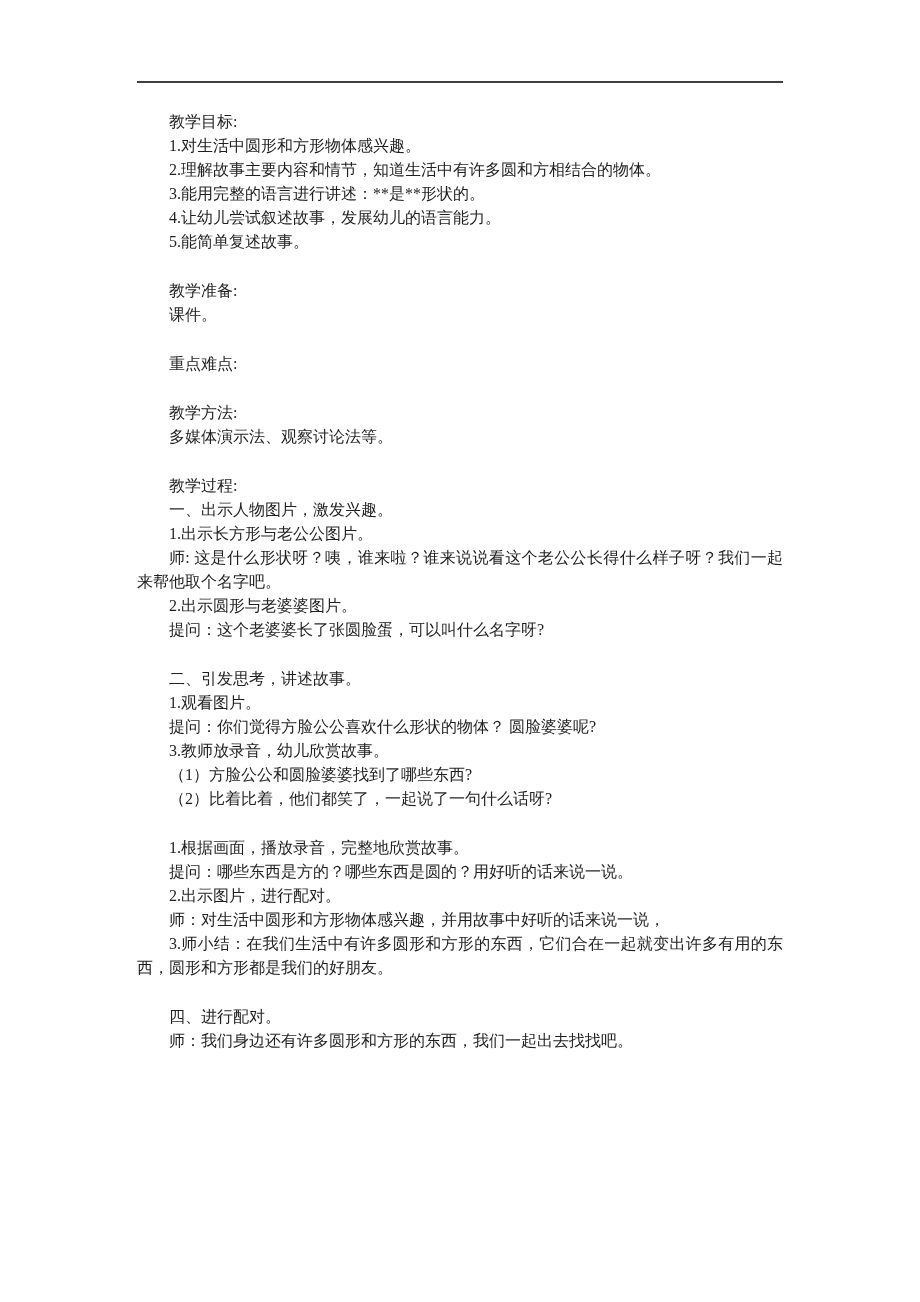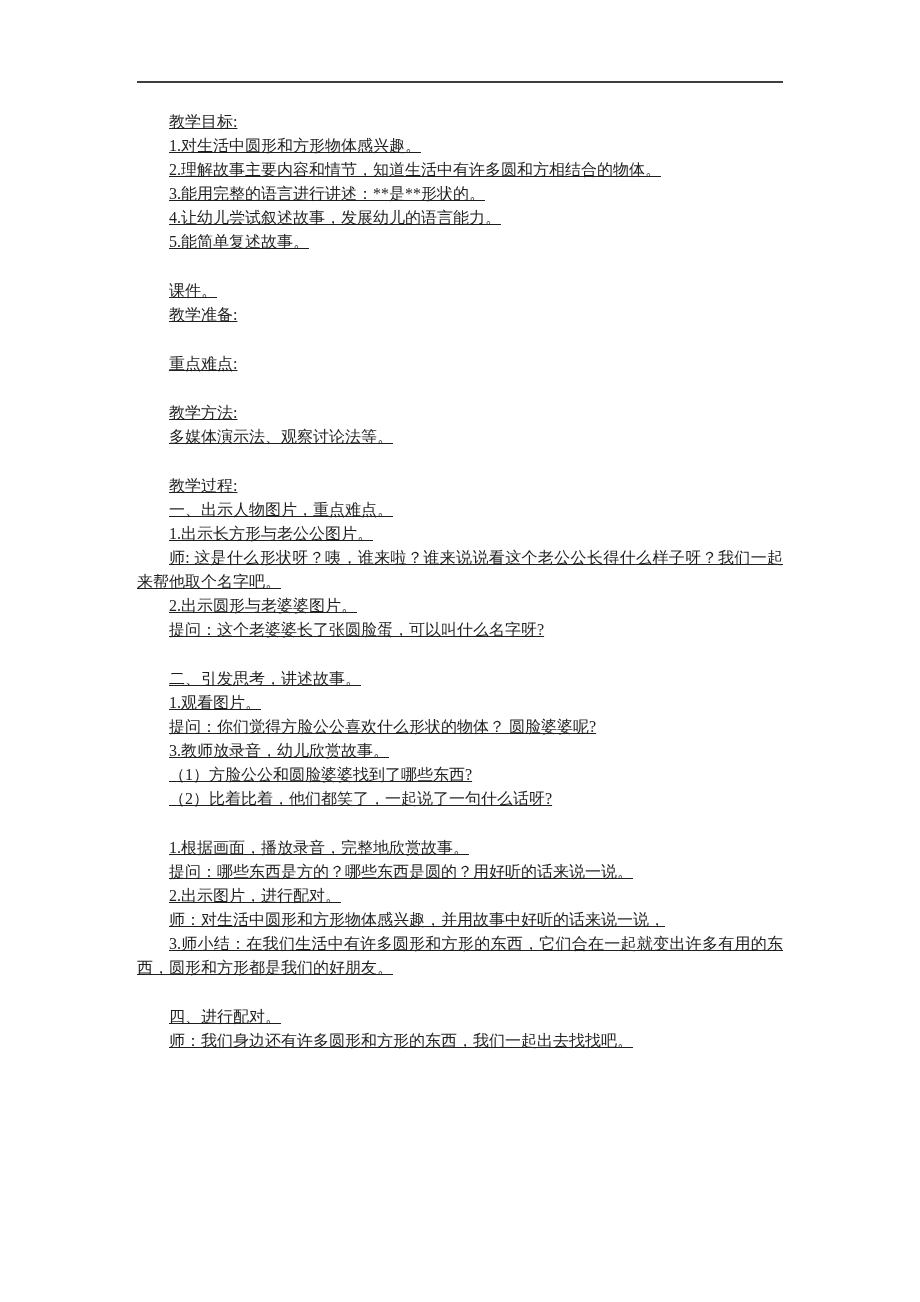--- a/index.html
+++ b/index.html
@@ -33,50 +33,49 @@
   }
   .section {
     margin: 0 0 25px 0;
   }
   .para {
     margin: 0;
     padding: 0;
     text-indent: 2em;
     text-align: justify;
     word-break: break-all;
-    text-decoration: underline;
   }
 </style>
 </head>
 <body style="background: rgb(255, 255, 255);">
 
 <div class="divider" style="background: rgb(63, 63, 63);"></div>
 <div class="doc" style="color: rgb(31, 31, 31);">
     <div class="section">
       <p class="para">教学目标:</p>
       <p class="para">1.对生活中圆形和方形物体感兴趣。</p>
       <p class="para">2.理解故事主要内容和情节，知道生活中有许多圆和方相结合的物体。</p>
       <p class="para">3.能用完整的语言进行讲述：**是**形状的。</p>
       <p class="para">4.让幼儿尝试叙述故事，发展幼儿的语言能力。</p>
       <p class="para">5.能简单复述故事。</p>
     </div>
     <div class="section">
+      <p class="para">教学准备:</p>
       <p class="para">课件。</p>
-      <p class="para">教学准备:</p>
     </div>
     <div class="section">
       <p class="para">重点难点:</p>
     </div>
     <div class="section">
       <p class="para">教学方法:</p>
       <p class="para">多媒体演示法、观察讨论法等。</p>
     </div>
     <div class="section">
       <p class="para">教学过程:</p>
-      <p class="para">一、出示人物图片，重点难点。</p>
+      <p class="para">一、出示人物图片，激发兴趣。</p>
       <p class="para">1.出示长方形与老公公图片。</p>
       <p class="para">师: 这是什么形状呀？咦，谁来啦？谁来说说看这个老公公长得什么样子呀？我们一起来帮他取个名字吧。</p>
       <p class="para">2.出示圆形与老婆婆图片。</p>
       <p class="para">提问：这个老婆婆长了张圆脸蛋，可以叫什么名字呀?</p>
     </div>
     <div class="section">
       <p class="para">二、引发思考，讲述故事。</p>
       <p class="para">1.观看图片。</p>
       <p class="para">提问：你们觉得方脸公公喜欢什么形状的物体？ 圆脸婆婆呢?</p>
       <p class="para">3.教师放录音，幼儿欣赏故事。</p>

